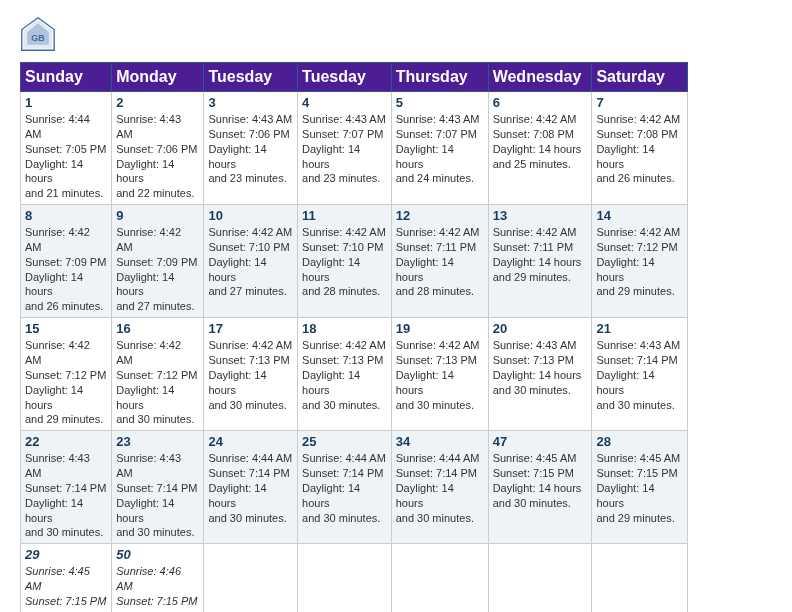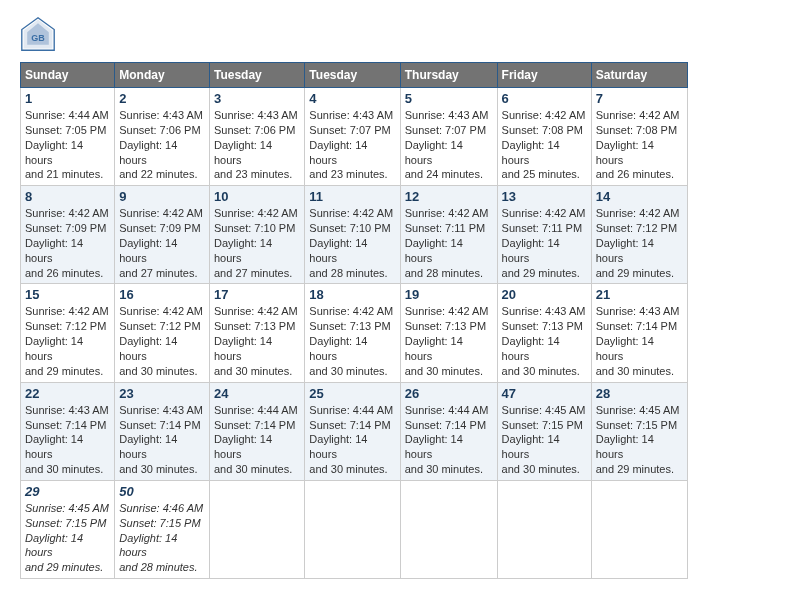--- a/index.html
+++ b/index.html
@@ -41,25 +41,25 @@
     .location {
       font-size: 14px;
       color: #333;
     }
     .calendar {
       width: 100%;
       border-collapse: collapse;
       font-size: 10px;
     }
     .calendar th {
-      background: #737373;
+      background: #4c1d95;
       color: #fff;
       padding: 5px 4px;
       text-align: left;
-      font-size: 12px;
+      font-size: 16px;
       font-weight: bold;
       border: 1px solid #2a5a8a;
     }
     .calendar td {
       border: 1px solid #ccc;
       vertical-align: top;
       padding: 3px 4px;
       width: 108px;
       height: 82px;
       background: #fff;
@@ -110,21 +110,21 @@
   </div>
 
   <table class="calendar">
     <thead>
       <tr>
       <th>Sunday</th>
           <th>Monday</th>
           <th>Tuesday</th>
           <th>Tuesday</th>
           <th>Thursday</th>
-          <th>Friday</th>
+          <th>Wednesday</th>
           <th>Saturday</th>
         </tr>
     </thead>
     <tbody id="calendar-body">
     <tr>
           <td>
         <div class="day-num">1</div>
         <div class="day-detail">
           <span>Sunrise: </span><span>4:44 AM</span><br>
           <span>Sunset: </span><span>7:05 PM</span><br>
@@ -323,21 +323,21 @@
       </td>
           <td>
         <div class="day-num">25</div>
         <div class="day-detail">
           <span>Sunrise: </span><span>4:44 AM</span><br>
           <span>Sunset: </span><span>7:14 PM</span><br>
           <span>Daylight: </span><span>14 hours <br>and 30 minutes.</span>
         </div>
       </td>
           <td>
-        <div class="day-num">26</div>
+        <div class="day-num">34</div>
         <div class="day-detail">
           <span>Sunrise: </span><span>4:44 AM</span><br>
           <span>Sunset: </span><span>7:14 PM</span><br>
           <span>Daylight: </span><span>14 hours <br>and 30 minutes.</span>
         </div>
       </td>
           <td>
         <div class="day-num">47</div>
         <div class="day-detail">
           <span>Sunrise: </span><span>4:45 AM</span><br>

